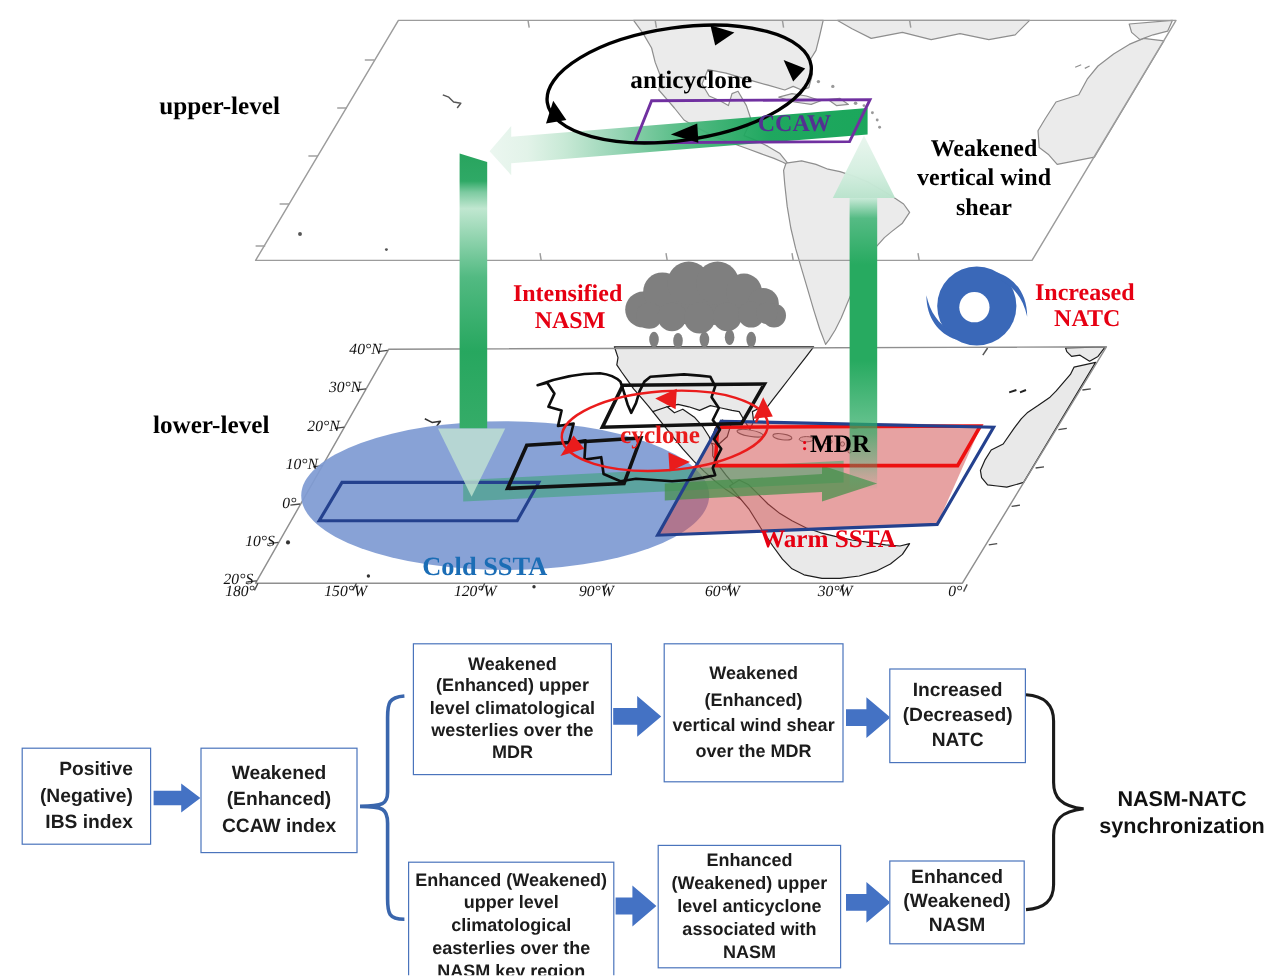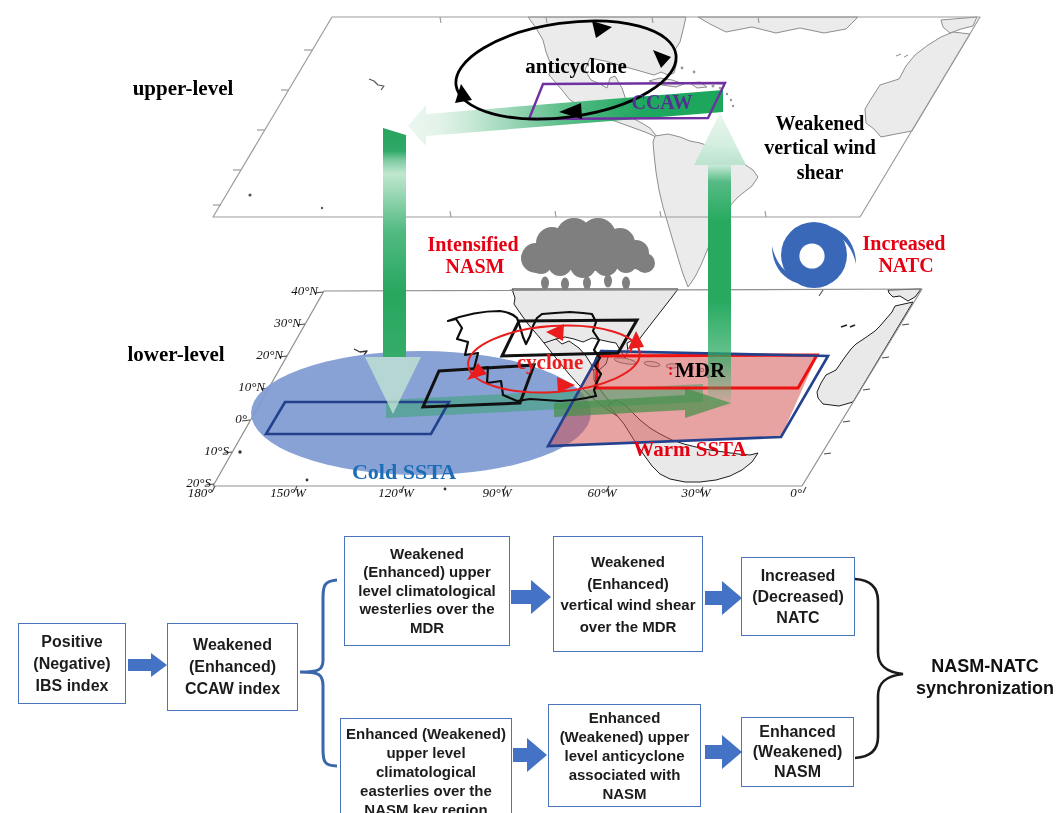--- a/index.html
+++ b/index.html
@@ -250,21 +250,21 @@
 <polygon points="128,659 151,659 151,653 167,665 151,677 151,671 128,671"></polygon>
 <polygon points="511,590 531,590 531,580 551,597 531,614 531,604 511,604"></polygon>
 <polygon points="705,591 722,591 722,581 742,598 722,615 722,605 705,605"></polygon>
 <polygon points="513,748 527,748 527,738 547,755 527,772 527,762 513,762"></polygon>
 <polygon points="705,745 722,745 722,735 742,752 722,769 722,759 705,759"></polygon>
 </g>
 <path d="M337,580 C324,581 323,586 323,598 L323,660 C323,670 319,672 300,672 C319,672 323,674 323,686 L323,749 C323,761 324,766 337,766" fill="none" stroke="#3a66ad" stroke-width="3"></path>
 <path d="M855,579 C871,580 878,588 878,601 L878,652 C878,664 884,672 903,674 C884,676 878,684 878,696 L878,737 C878,750 871,757 855,758" fill="none" stroke="#1a1a1a" stroke-width="2.6"></path>
 </svg>
 
-<div class="fb" style="left:18px;top:623px;width:108px;height:81px;font-size:16px;line-height:22px;">Positive<br>(Negative)<br>IBS index</div>
+<div class="fb" style="left:18px;top:623px;width:108px;height:81px;font-size:16px;line-height:22px;text-align:right;">Positive<br>(Negative)<br>IBS index</div>
 <div class="fb" style="left:167px;top:623px;width:131px;height:88px;font-size:16px;line-height:22px;">Weakened<br>(Enhanced)<br>CCAW index</div>
 <div class="fb" style="left:344px;top:536px;width:166px;height:110px;font-size:15px;line-height:18.6px;">Weakened<br>(Enhanced) upper<br>level climatological<br>westerlies over the<br>MDR</div>
 <div class="fb" style="left:340px;top:718px;width:172px;height:107px;font-size:15px;line-height:19px;">Enhanced (Weakened)<br>upper level<br>climatological<br>easterlies over the<br>NASM key region</div>
 <div class="fb" style="left:553px;top:536px;width:150px;height:116px;font-size:15px;line-height:21.5px;">Weakened<br>(Enhanced)<br>vertical wind shear<br>over the MDR</div>
 <div class="fb" style="left:741px;top:557px;width:114px;height:79px;font-size:16px;line-height:21px;">Increased<br>(Decreased)<br>NATC</div>
 <div class="fb" style="left:548px;top:704px;width:153px;height:103px;font-size:15px;line-height:19px;">Enhanced<br>(Weakened) upper<br>level anticyclone<br>associated with<br>NASM</div>
 <div class="fb" style="left:741px;top:717px;width:113px;height:70px;font-size:16px;line-height:20px;">Enhanced<br>(Weakened)<br>NASM</div>
 <div class="sy" style="left:905px;top:656px;width:160px;font-size:18px;line-height:21.5px;">NASM-NATC<br>synchronization</div>
 </div>
 

